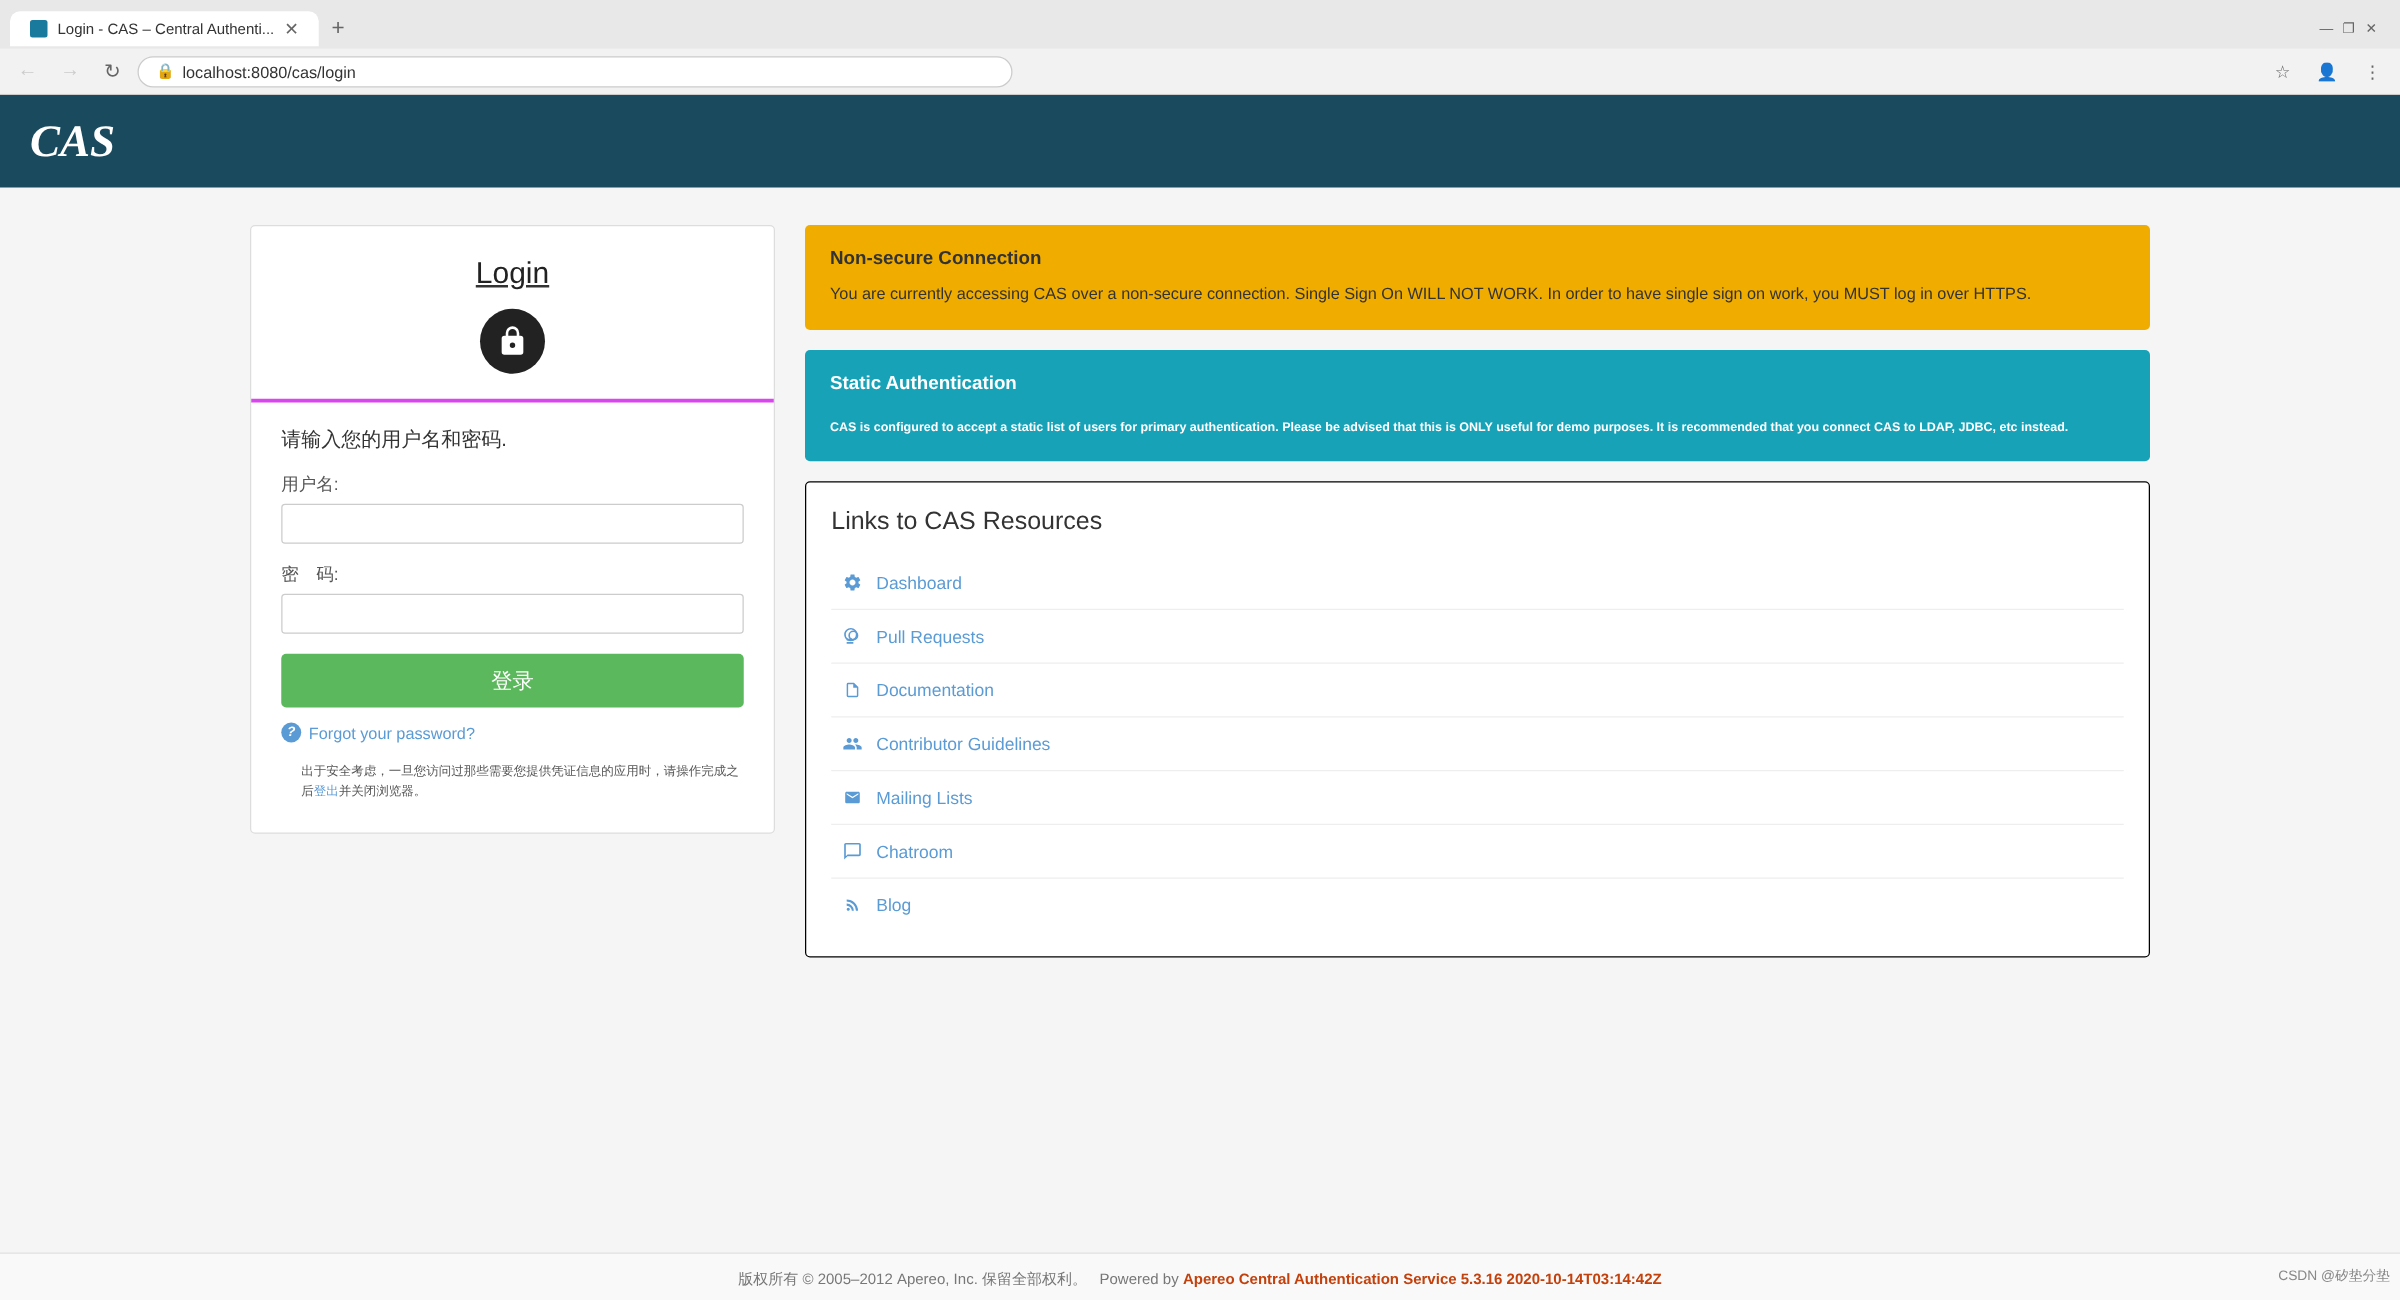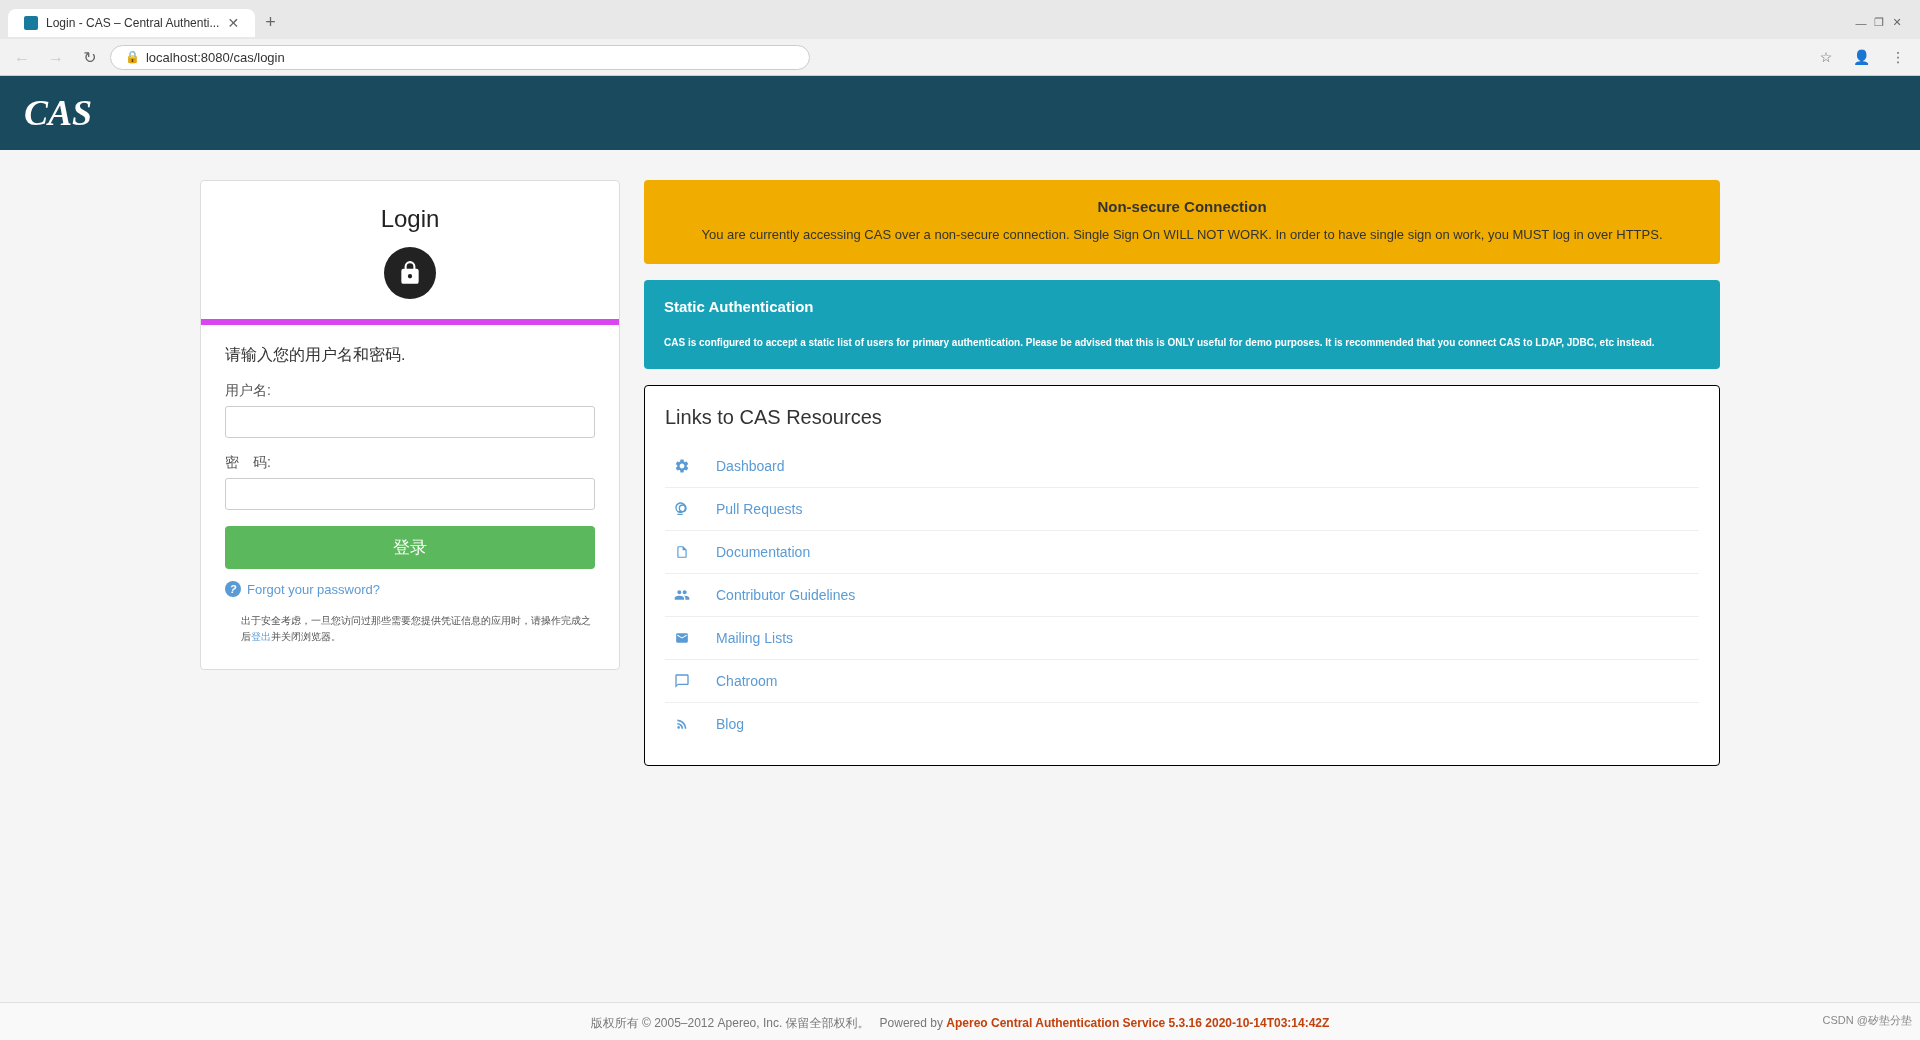--- a/index.html
+++ b/index.html
@@ -125,21 +125,22 @@
     .login-card {
       background: white;
       border: 1px solid #ddd;
       border-radius: 4px;
       padding: 0;
       flex: 0 0 420px;
     }
     .login-header {
       text-align: center;
       padding: 24px 20px 20px;
-      border-bottom: 6px solid #d946ef;
+      border-bottom: 3px solid #d946ef;
+      text-decoration: underline;
     }
     .login-title {
       font-size: 24px;
       font-weight: normal;
       margin-bottom: 14px;
       color: #222;
     }
     .lock-circle {
       width: 52px;
       height: 52px;
@@ -226,21 +227,20 @@
       display: flex;
       flex-direction: column;
       gap: 16px;
     }
 
     
     .warning-box {
       background: #f0ad00;
       padding: 18px 20px;
       border-radius: 4px;
-      text-align: center;
     }
     .warning-title {
       font-size: 15px;
       font-weight: bold;
       color: #333;
       margin-bottom: 10px;
     }
     .warning-text {
       font-size: 13px;
       color: #333;
@@ -275,21 +275,21 @@
     }
     .resources-title {
       font-size: 20px;
       font-weight: normal;
       color: #333;
       margin-bottom: 16px;
     }
     .resource-link {
       display: flex;
       align-items: center;
-      gap: 25px;
+      gap: 10px;
       padding: 12px 8px;
       border-bottom: 1px solid #eee;
       color: #5b9bd5;
       text-decoration: none;
       font-size: 14px;
       cursor: pointer;
     }
     .resource-link:last-child { border-bottom: none; }
     .resource-icon {
       width: 18px;

